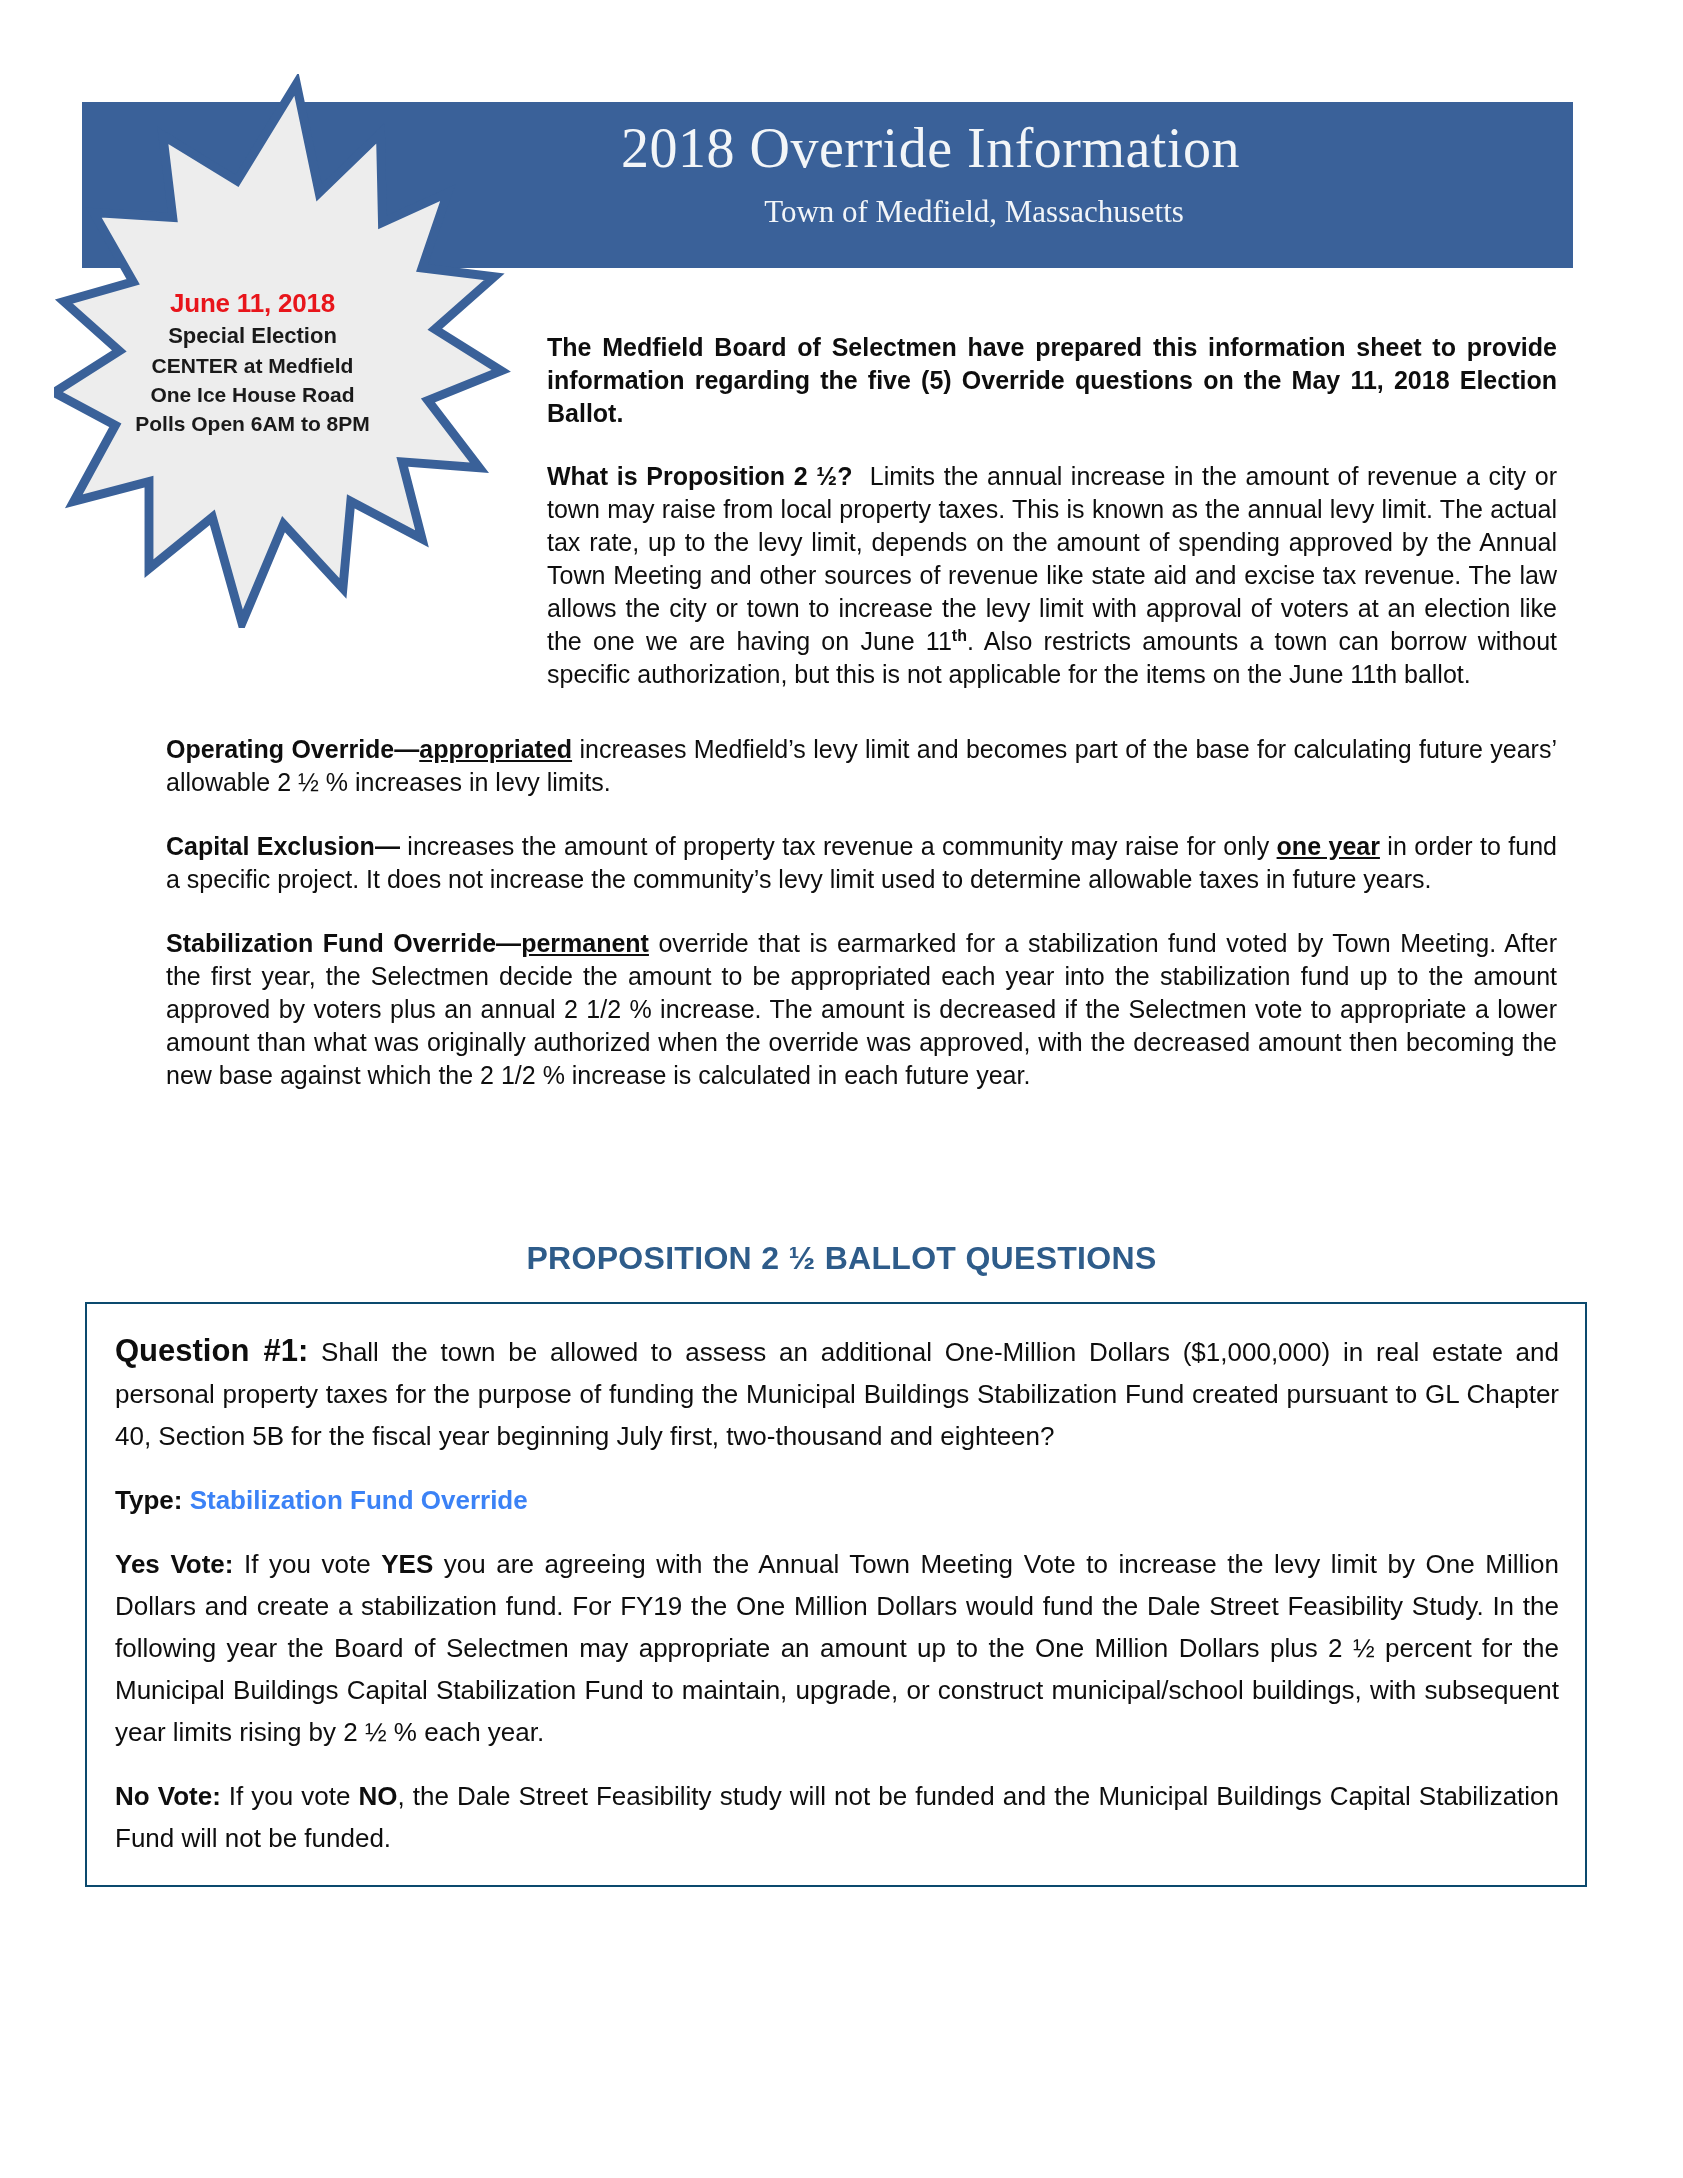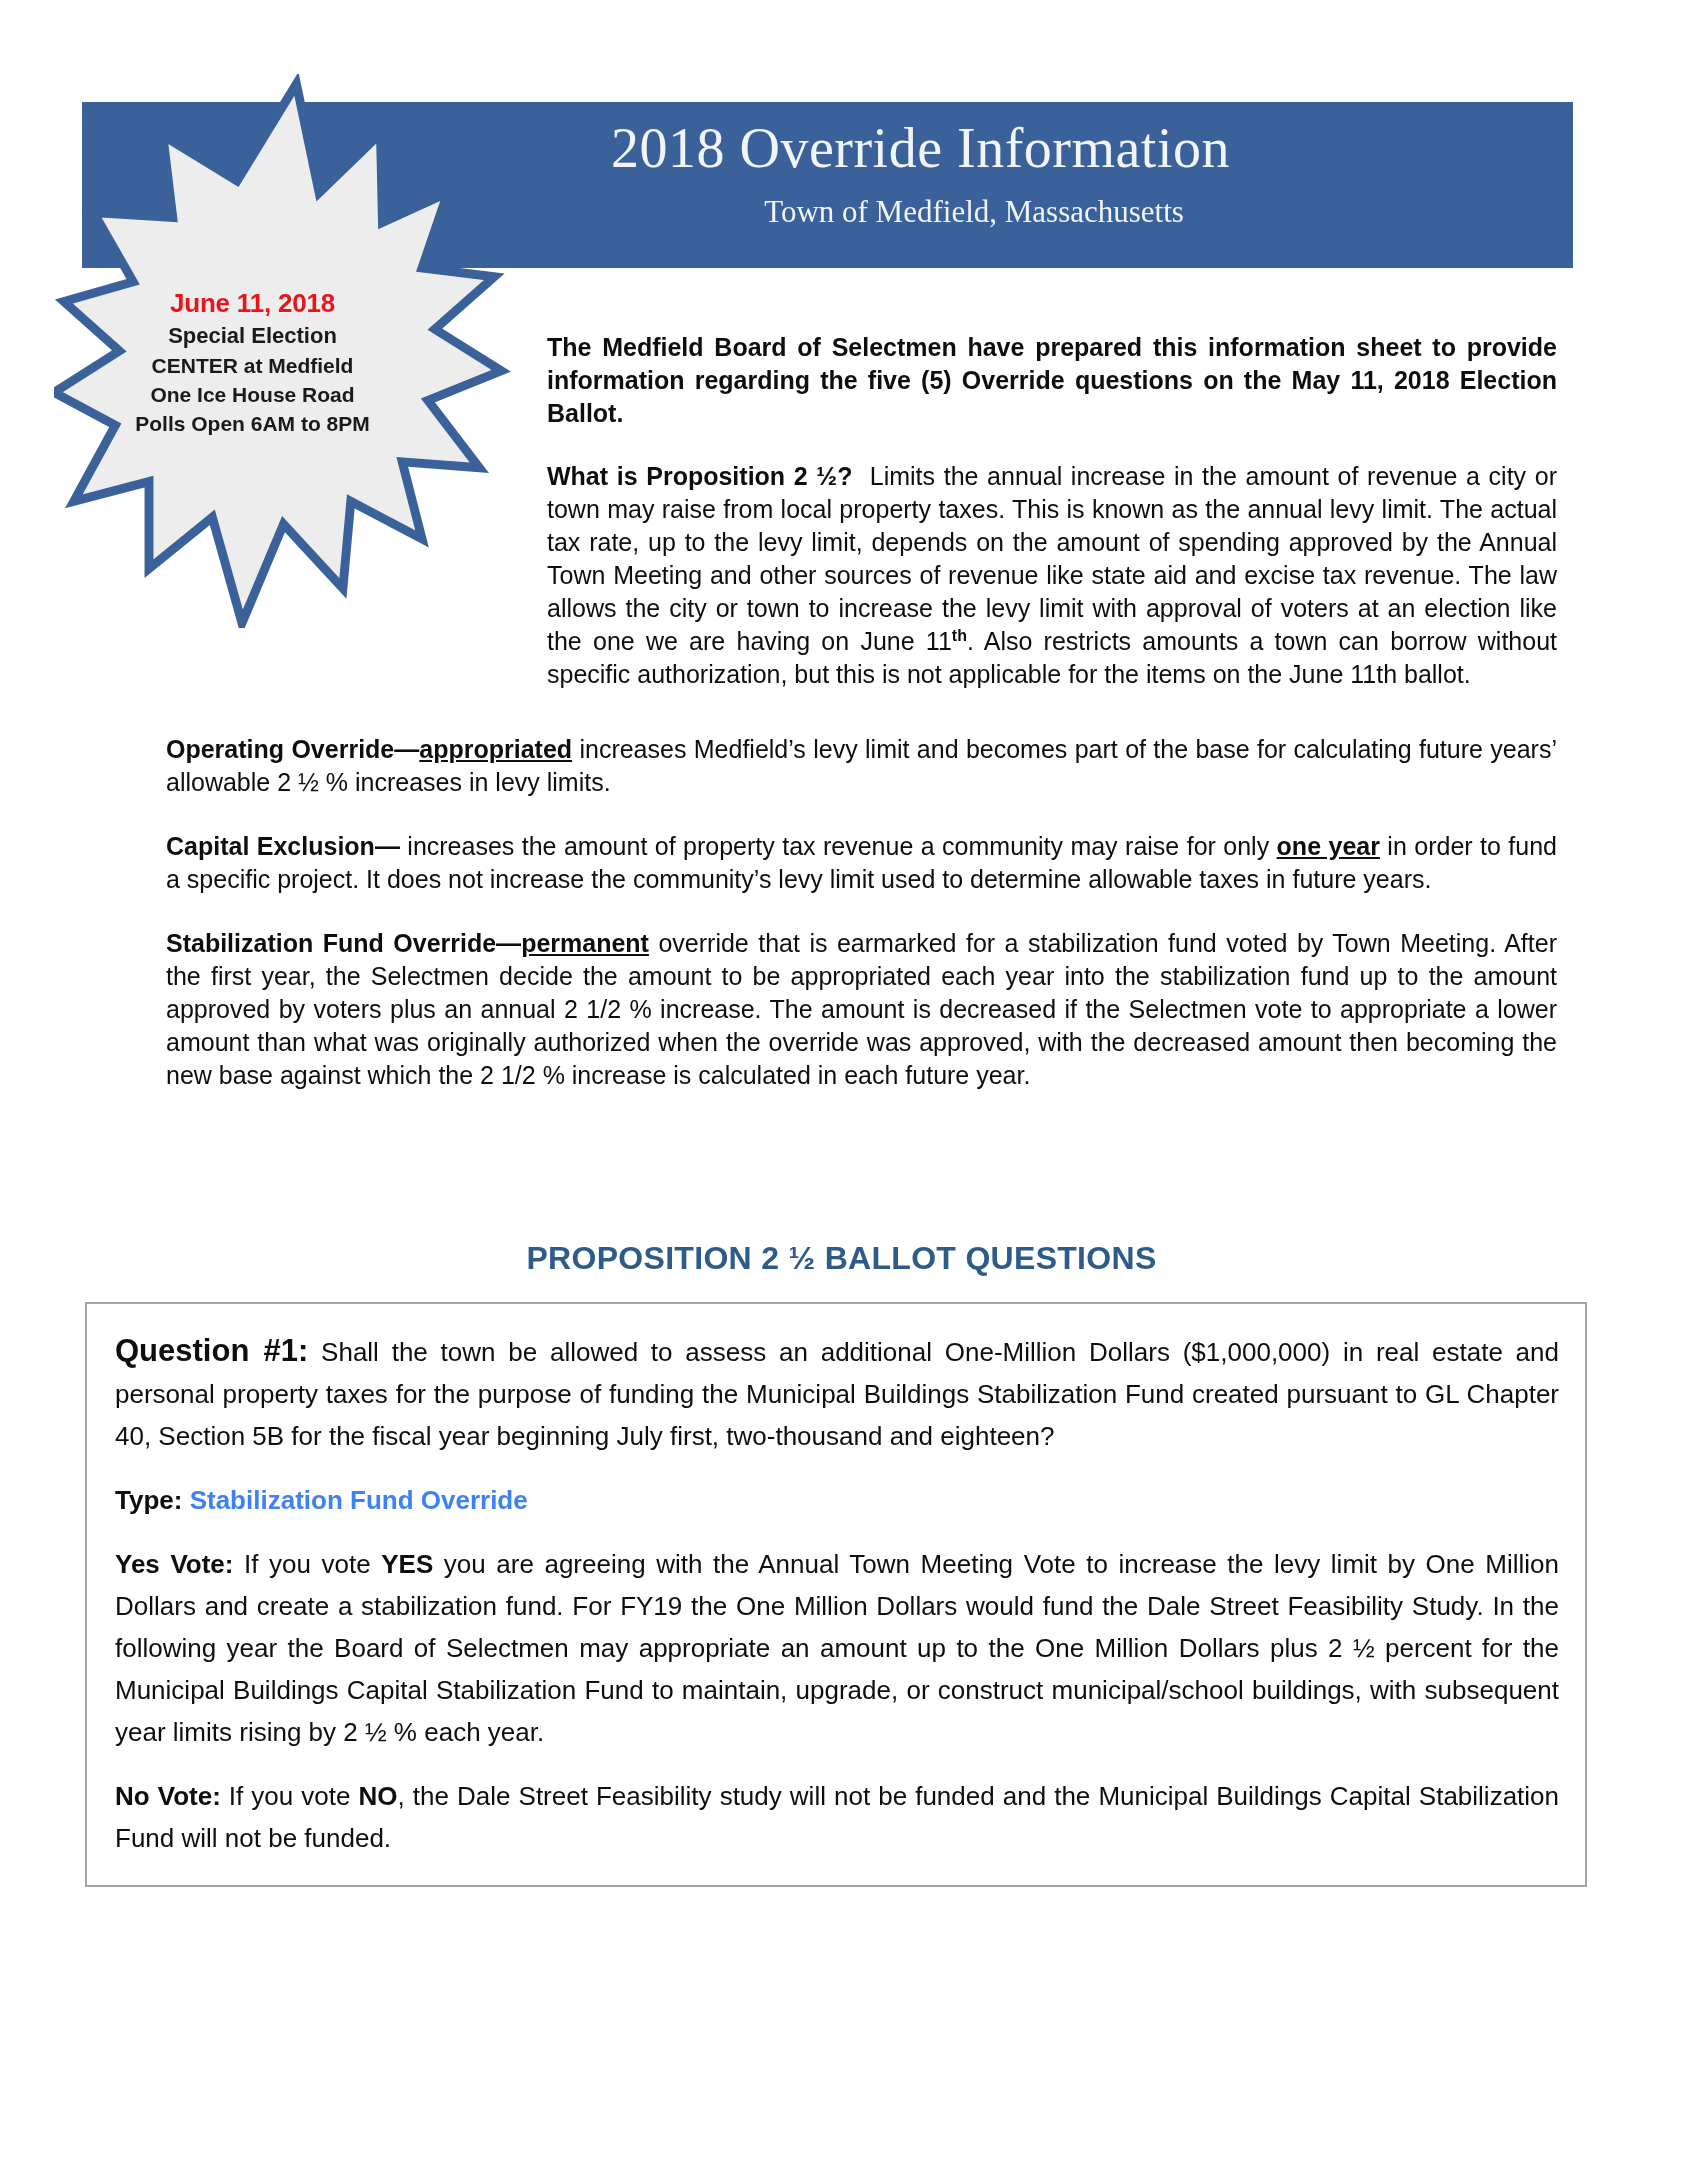--- a/index.html
+++ b/index.html
@@ -28,21 +28,21 @@
     position: absolute;
     left: 82px;
     top: 102px;
     width: 1491px;
     height: 166px;
     background: #3A6199;
     z-index: 1;
   }
   .banner-title {
     position: absolute;
-    left: 4px;
+    left: 14px;
     top: 14px;
     width: 1491px;
     text-align: center;
     padding-left: 178px;
     box-sizing: border-box;
     font-family: "Liberation Serif", serif;
     font-size: 56px;
     line-height: 65px;
     color: #F2F5F8;
     letter-spacing: 0.5px;
@@ -164,21 +164,21 @@
     letter-spacing: 0.3px;
     z-index: 2;
   }
 
   
   .qbox {
     position: absolute;
     left: 85px;
     top: 1302px;
     width: 1502px;
-    border: 2px solid #a3a3a3;
+    border: 2px solid #0c4a6e;
     box-sizing: border-box;
     padding: 26px 26px 26px 28px;
     z-index: 2;
     background: #fff;
   }
   .q-para {
     font-family: "Liberation Sans", sans-serif;
     font-size: 26px;
     line-height: 42px;
     color: #0E0E0E;

